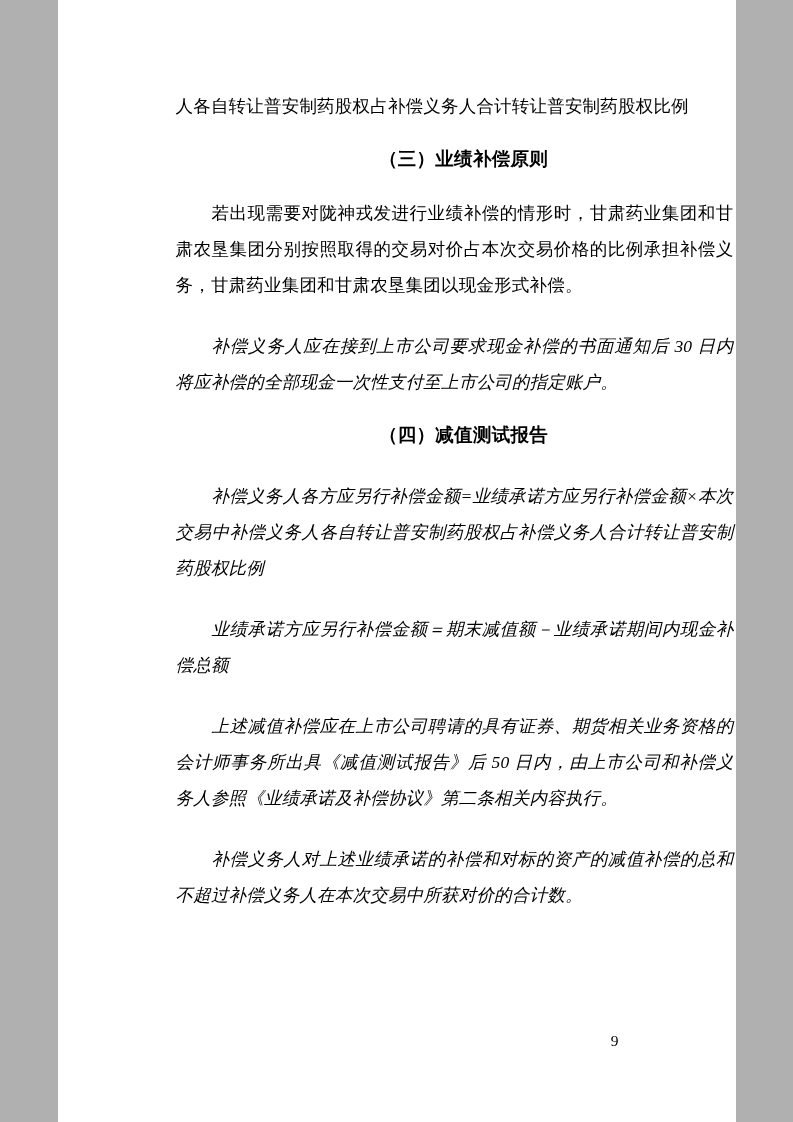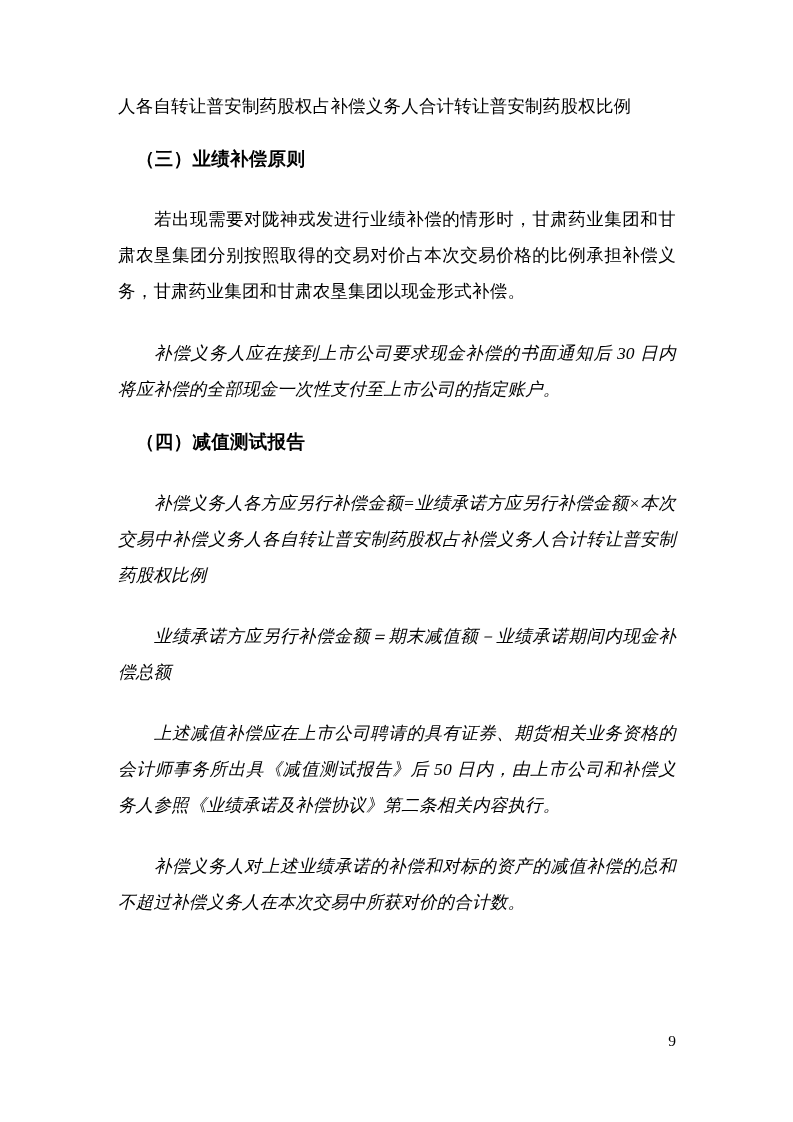--- a/index.html
+++ b/index.html
@@ -5,21 +5,21 @@
   html, body {
     margin: 0;
     padding: 0;
     background: #b0b0b0;
   }
   body {
     font-family: "Liberation Serif", "DejaVu Serif", serif;
   }
   .page {
     position: relative;
-    width: 793px;
+    width: 678px;
     height: 1122px;
     background: #ffffff;
     margin: 0 auto;
     box-sizing: border-box;
     overflow: hidden;
   }
   .content {
     position: absolute;
     left: 118px;
     top: 88px;
@@ -38,23 +38,24 @@
     text-indent: 36px;
   }
   .heading {
     font-size: 18.5px;
     font-weight: bold;
     line-height: 36px;
     color: #000000;
     margin: 0;
     text-indent: 18px;
     letter-spacing: 0.3px;
+    text-align: center;
   }
   .gap-before-heading { margin-top: 17px; }
-  .gap-after-heading { margin-top: 25px; font-family: Liberation Mono, monospace; }
+  .gap-after-heading { margin-top: 18px; }
   .gap-para { margin-top: 25px; font-style: italic; }
   .page-number {
     position: absolute;
     right: 117px;
     bottom: 72px;
     font-size: 15.5px;
     color: #000000;
     font-family: "Liberation Serif", "DejaVu Serif", serif;
   }
 </style>

